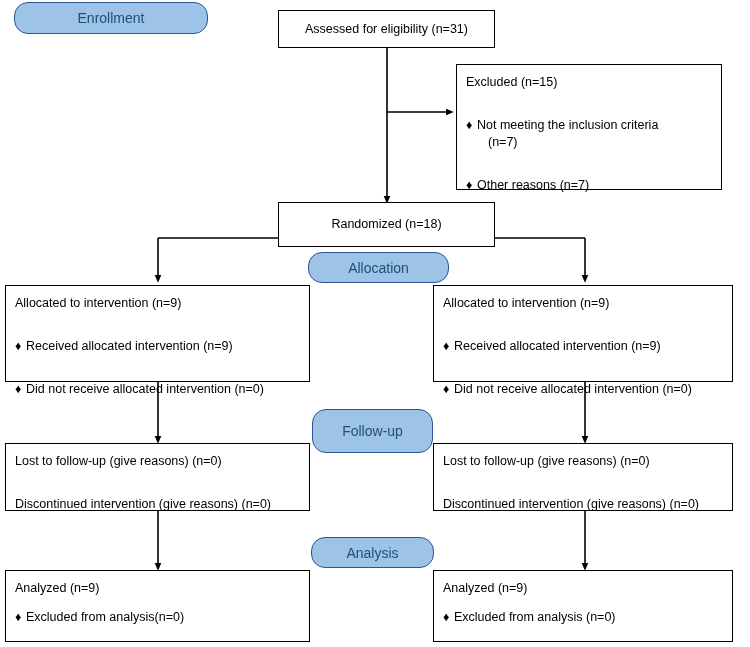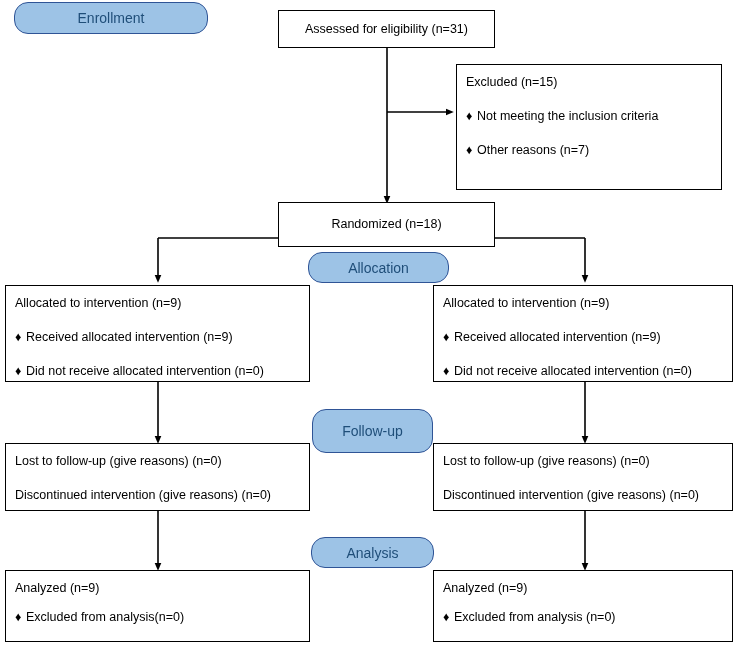--- a/index.html
+++ b/index.html
@@ -38,21 +38,21 @@
     justify-content: center;
   }
   .node-body {
     padding: 9px 8px 6px 9px;
   }
   .line {
     margin: 0 0 0 0;
     white-space: nowrap;
   }
   .line + .line {
-    margin-top: 17px;
+    margin-top: 26px;
   }
   .line.tight + .line.tight {
     margin-top: 12px;
   }
   .line.wrap {
     white-space: normal;
   }
   .bullet {
     display: inline-block;
     width: 11px;
@@ -122,20 +122,21 @@
 
   <div class="node center" style="left:278px; top:10px; width:217px; height:38px;">
     <span>Assessed for eligibility (n=31)</span>
   </div>
 
   <div class="node" style="left:456px; top:64px; width:266px; height:126px;">
     <div class="node-body">
       <div class="line">Excluded (n=15)</div>
       <div class="line wrap">
         <span class="bullet">♦</span><span>Not meeting the inclusion criteria</span>
+        <span class="cont">(n=7)</span>
       </div>
       <div class="line">
         <span class="bullet">♦</span><span>Other reasons (n=7)</span>
       </div>
     </div>
   </div>
 
   <div class="node center" style="left:278px; top:202px; width:217px; height:45px;text-align:right;">
     <span>Randomized (n=18)</span>
   </div>

